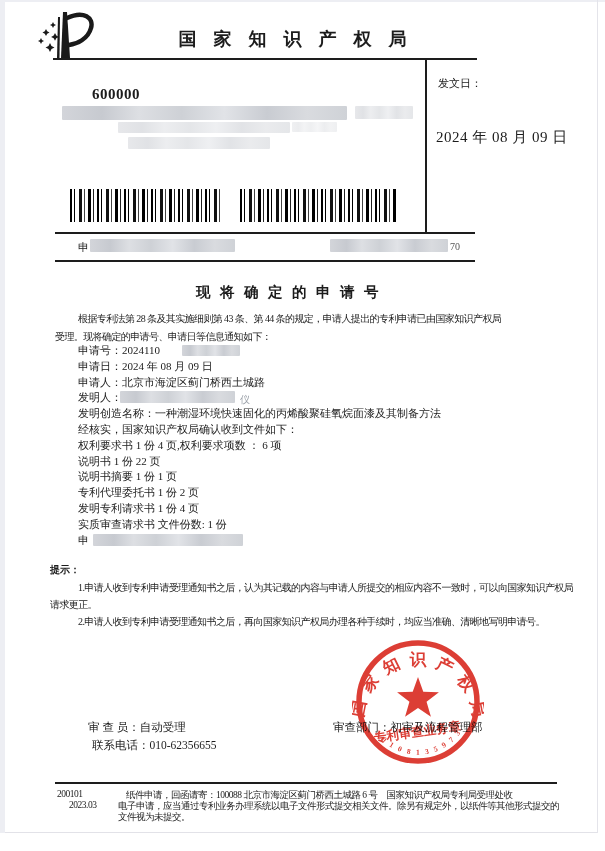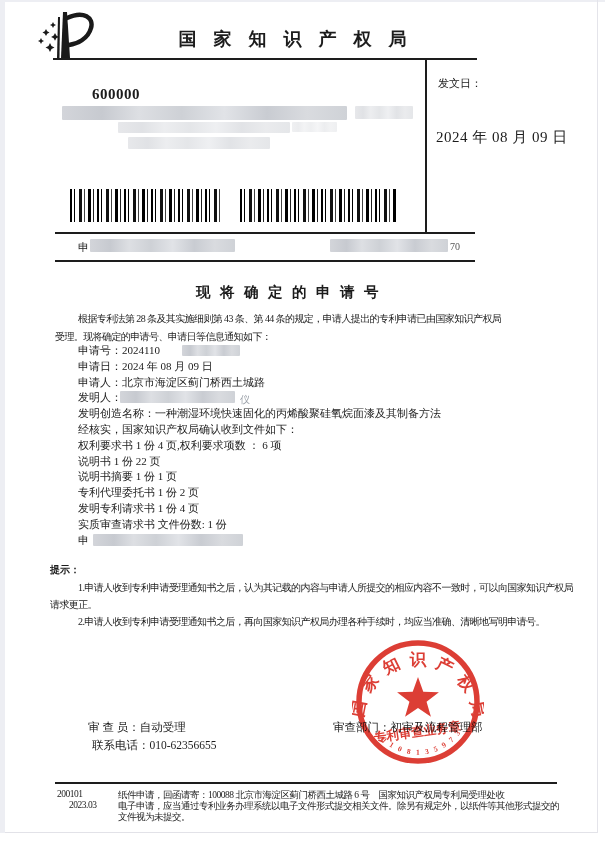--- a/index.html
+++ b/index.html
@@ -129,15 +129,15 @@
   <path fill="#d9291f" d="M66 41 L71.29 55.72 L86.92 56.2 L74.56 65.78 L78.93 80.8 L66 72 L53.07 80.8 L57.44 65.78 L45.08 56.2 L60.71 55.72 Z"></path>
   <text x="66" y="100" text-anchor="middle" font-size="12.5" font-weight="bold" fill="#d9291f" transform="rotate(-8 66 100)">专利审查业务章</text>
   <text font-size="7.5" font-weight="bold" fill="#d9291f">
     <textPath href="#arcB" startOffset="50%" text-anchor="middle" textLength="118" lengthAdjust="spacing">1101081359734</textPath>
   </text>
 </svg>
 
 <div class="rule" style="left:55px;top:782px;width:502px;height:2px;"></div>
 <div class="foot" style="left:57px;top:789px;">200101</div>
 <div class="foot" style="left:69px;top:800px;">2023.03</div>
-<div class="foot" style="left:118px;top:789px;">纸件申请，回函请寄：100088 北京市海淀区蓟门桥西土城路 6 号　国家知识产权局专利局受理处收</div>
+<div class="foot" style="left:126px;top:789px;">纸件申请，回函请寄：100088 北京市海淀区蓟门桥西土城路 6 号　国家知识产权局专利局受理处收</div>
 <div class="foot" style="left:118px;top:800px;">电子申请，应当通过专利业务办理系统以电子文件形式提交相关文件。除另有规定外，以纸件等其他形式提交的</div>
 <div class="foot" style="left:118px;top:811px;">文件视为未提交。</div>
 
 </body></html>

